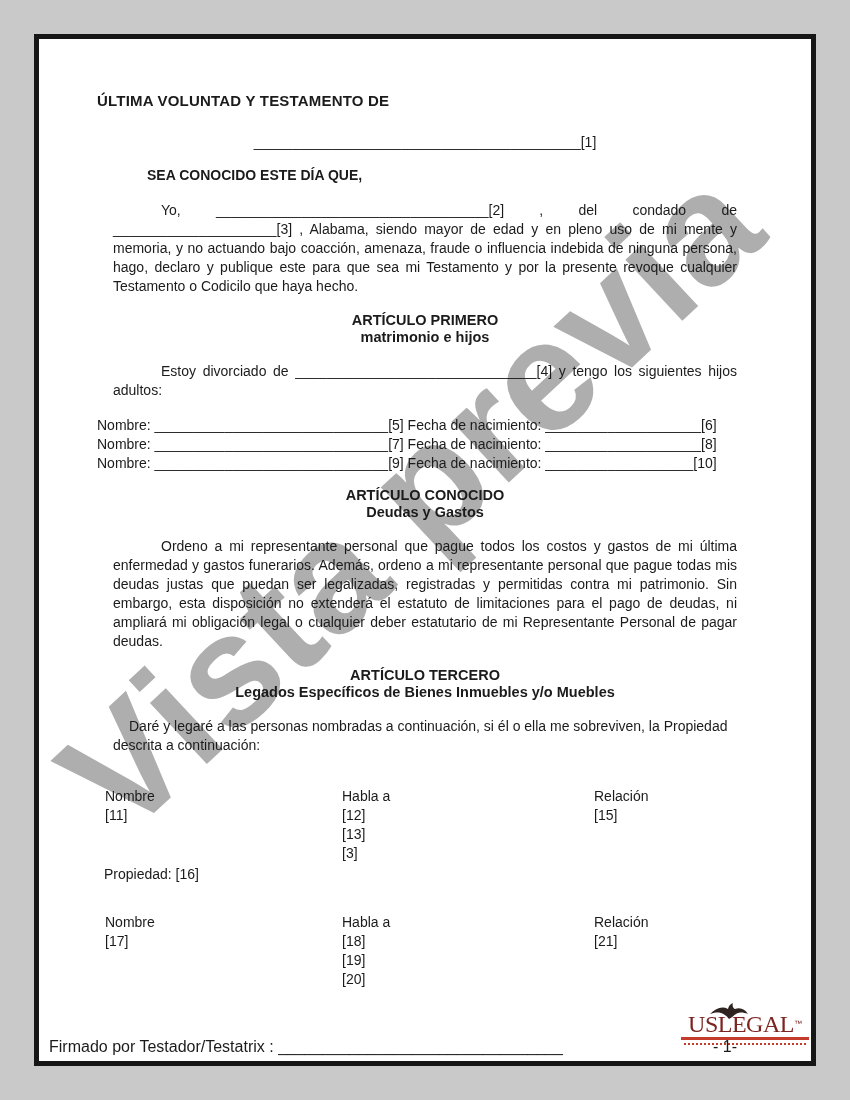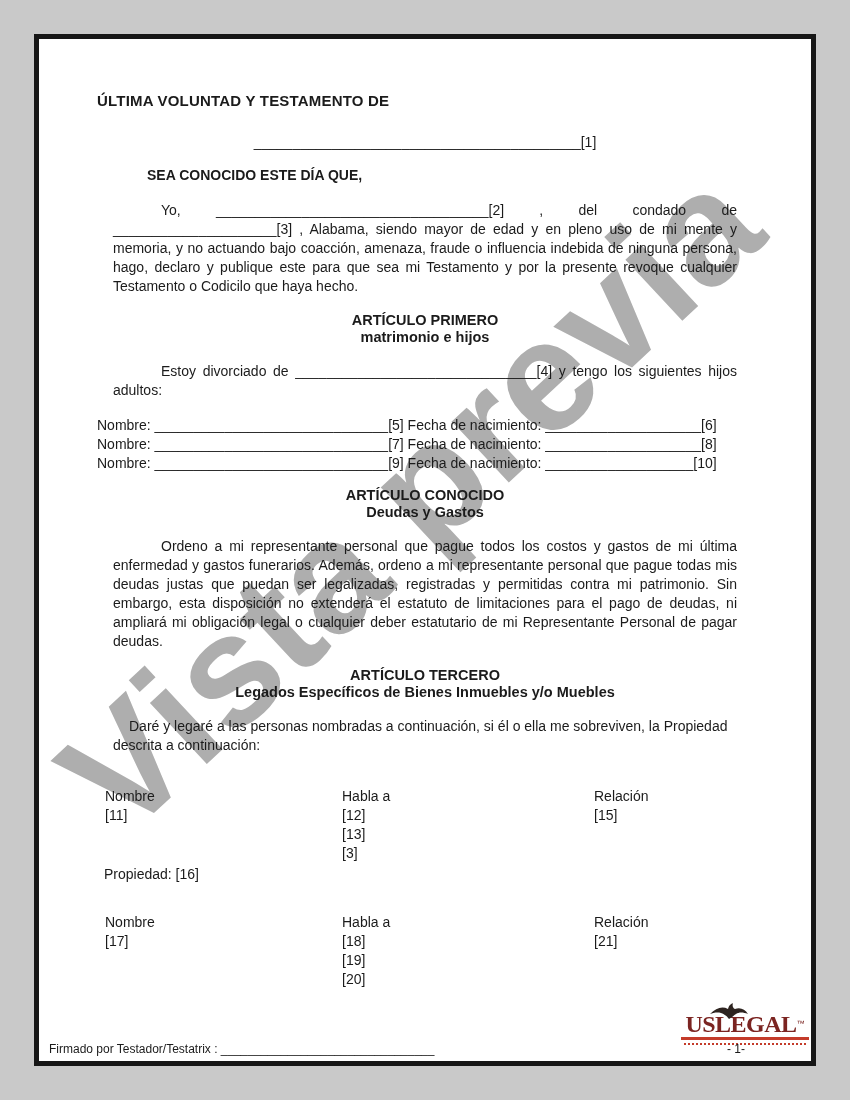--- a/index.html
+++ b/index.html
@@ -51,37 +51,37 @@
   .p-art3{ margin-top:24px; text-indent:16px;}
   .beq{ display:flex; margin-left:8px;}
   .beq1m{ margin-top:32px;}
   .beq2m{ margin-top:29px;}
   .bcol1{ width:237px;}
   .bcol2{ width:252px;}
   .bcol3{ flex:1;}
   .propiedad{ margin-top:2px; margin-left:7px;}
   .footer{
     position:absolute;
-    left:10px; right:8px; bottom:5px;
-    font-size:12px;
+    left:10px; right:16px; bottom:5px;
+    font-size:16px;
     display:flex;
     justify-content:space-between;
     z-index:3;
   }
   .footer .fright{ margin-right:58px;}
   .logo{
     position:absolute;
     right:2px; bottom:16px;
     width:128px;
     z-index:3;
     text-align:center;
   }
   .logo-text{
     font-family:"Liberation Serif","DejaVu Serif",serif;
-    font-weight:bold;
+    font-weight:normal;
     font-size:24px;
     color:#7b2421;
     letter-spacing:-0.5px;
     line-height:22px;
     margin-top:47px;
   }
   .logo-tm{ font-size:8px; color:#7b2421; vertical-align:super;}
   .eagle{ position:absolute; left:28px; top:-11px;}
   .logo-underline{ height:3px; background:#c43b2a; margin-top:1px;}
   .logo-subline{ border-bottom:2px dotted #c43b2a; height:2px; width:96%; margin:1px auto 0 auto;}

